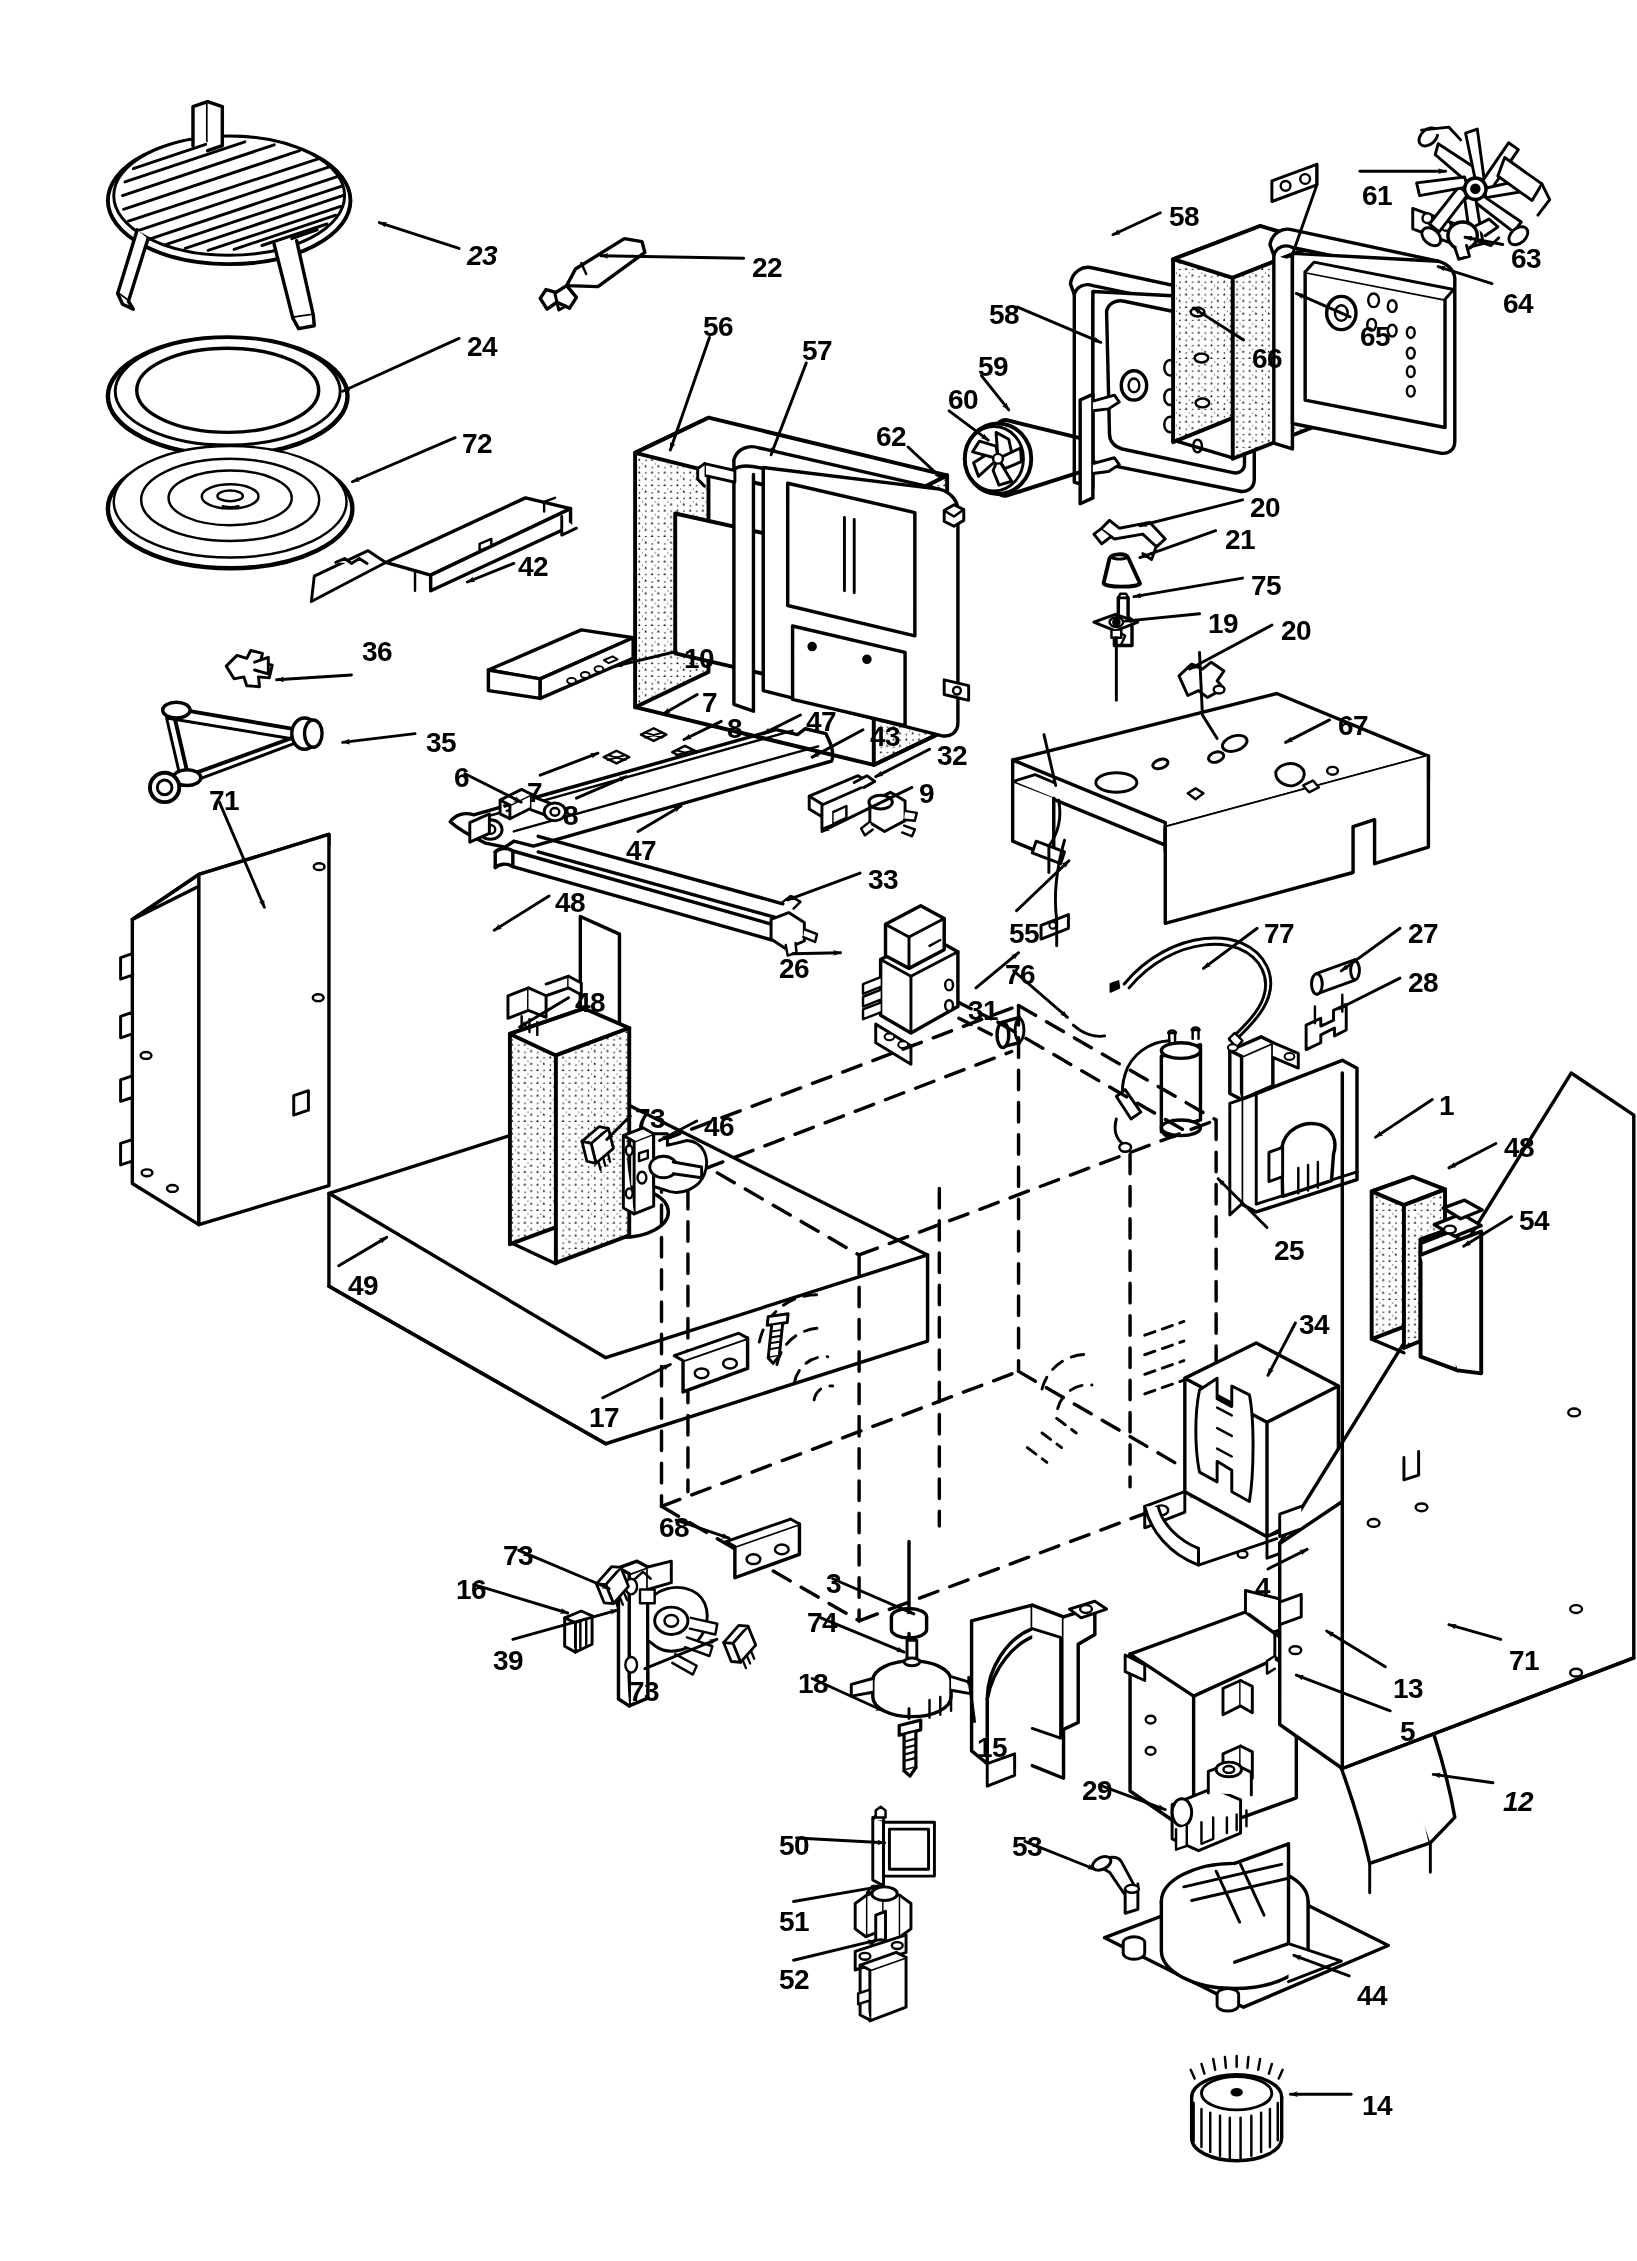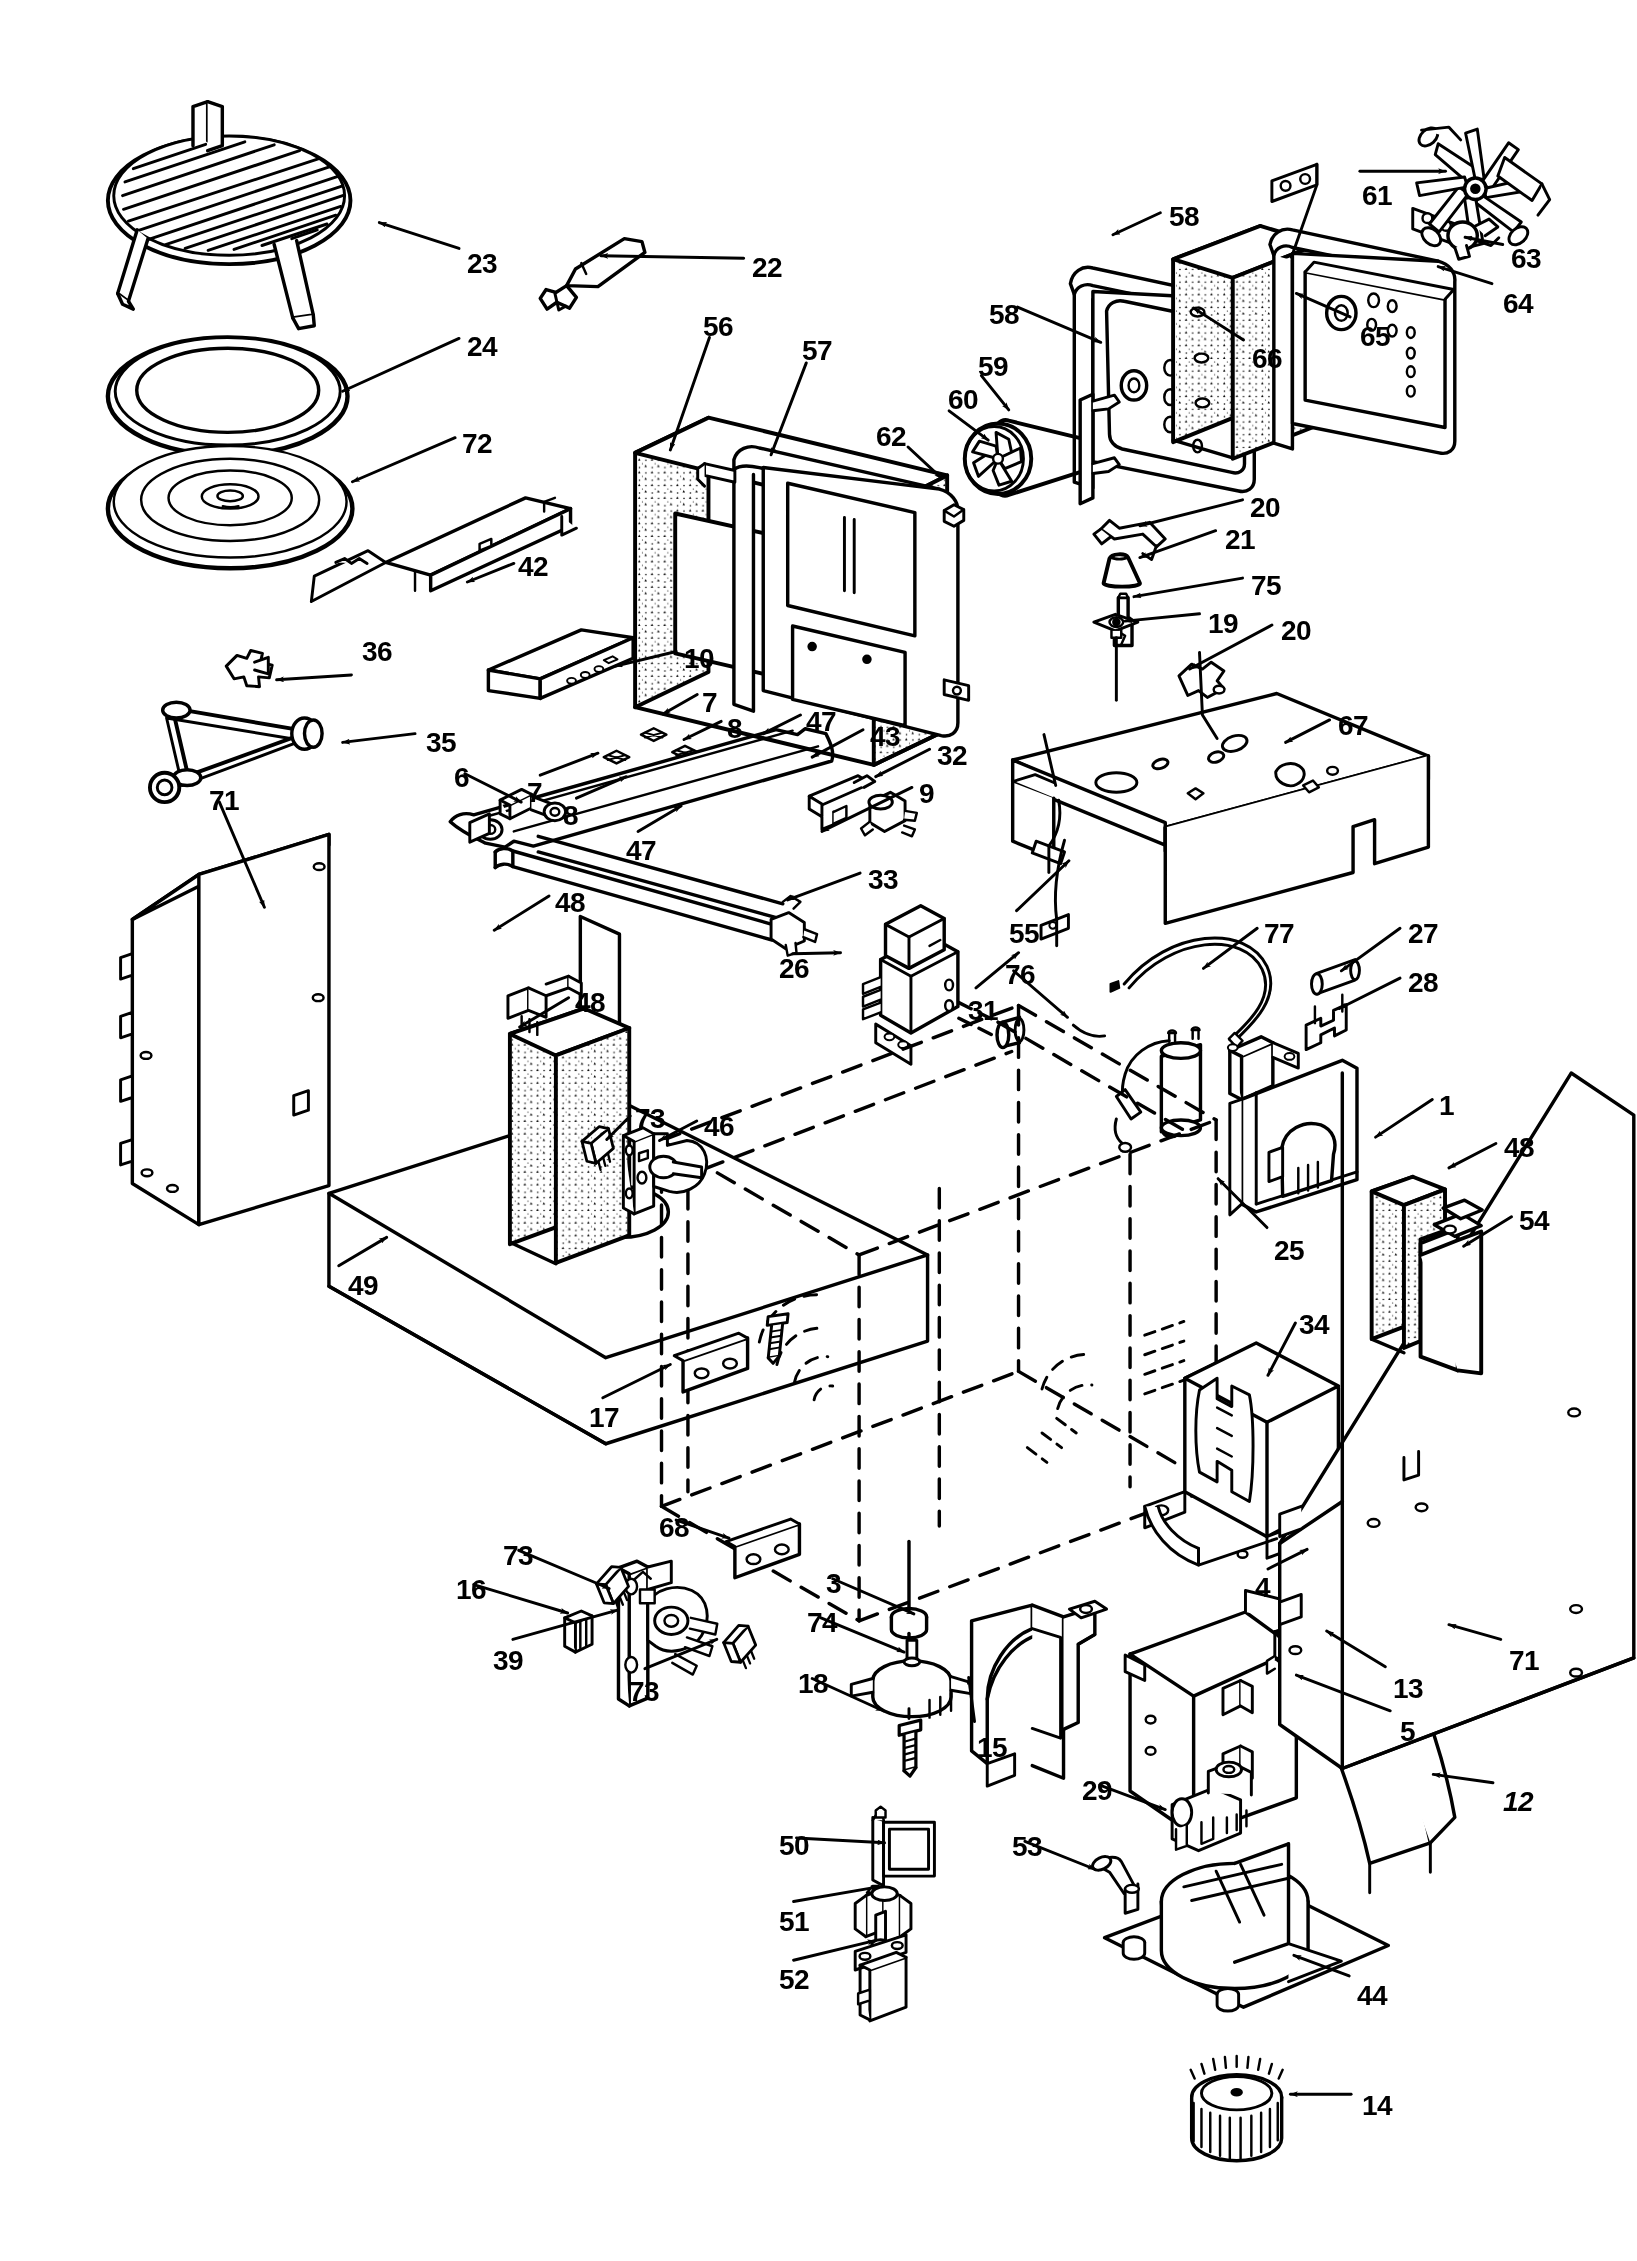--- a/index.html
+++ b/index.html
@@ -907,21 +907,21 @@
           <line x1="2095" y1="3765" x2="2238" y2="3822" stroke="#000" stroke-width="6" marker-end="url(#ah)"></line>
           <line x1="1622" y1="3888" x2="1795" y2="3858" stroke="#000" stroke-width="6" marker-end="url(#ah)"></line>
           <line x1="1622" y1="4008" x2="1788" y2="3968" stroke="#000" stroke-width="6" marker-end="url(#ah)"></line>
           <line x1="2758" y1="4040" x2="2645" y2="3998" stroke="#000" stroke-width="6" marker-end="url(#ah)"></line>
           <line x1="2762" y1="4282" x2="2638" y2="4282" stroke="#000" stroke-width="6" marker-end="url(#ah)"></line>
         </g>
     </g>
   </svg>
 
   <div id="labels">
-      <div class="cal" style="left: 467px; top: 250px;">23</div>
+      <div class="cal" style="left: 467px; top: 242px; font-style: italic;">23</div>
       <div class="cal" style="left: 752px; top: 254px;">22</div>
       <div class="cal" style="left: 467px; top: 333px;">24</div>
       <div class="cal" style="left: 703px; top: 313px;">56</div>
       <div class="cal" style="left: 802px; top: 337px;">57</div>
       <div class="cal" style="left: 1169px; top: 203px;">58</div>
       <div class="cal" style="left: 1336px; top: 182px; margin-left: 26px;">61</div>
       <div class="cal" style="left: 989px; top: 301px;">58</div>
       <div class="cal" style="left: 978px; top: 353px;">59</div>
       <div class="cal" style="left: 948px; top: 386px; text-align: right;">60</div>
       <div class="cal" style="left: 876px; top: 423px;">62</div>

